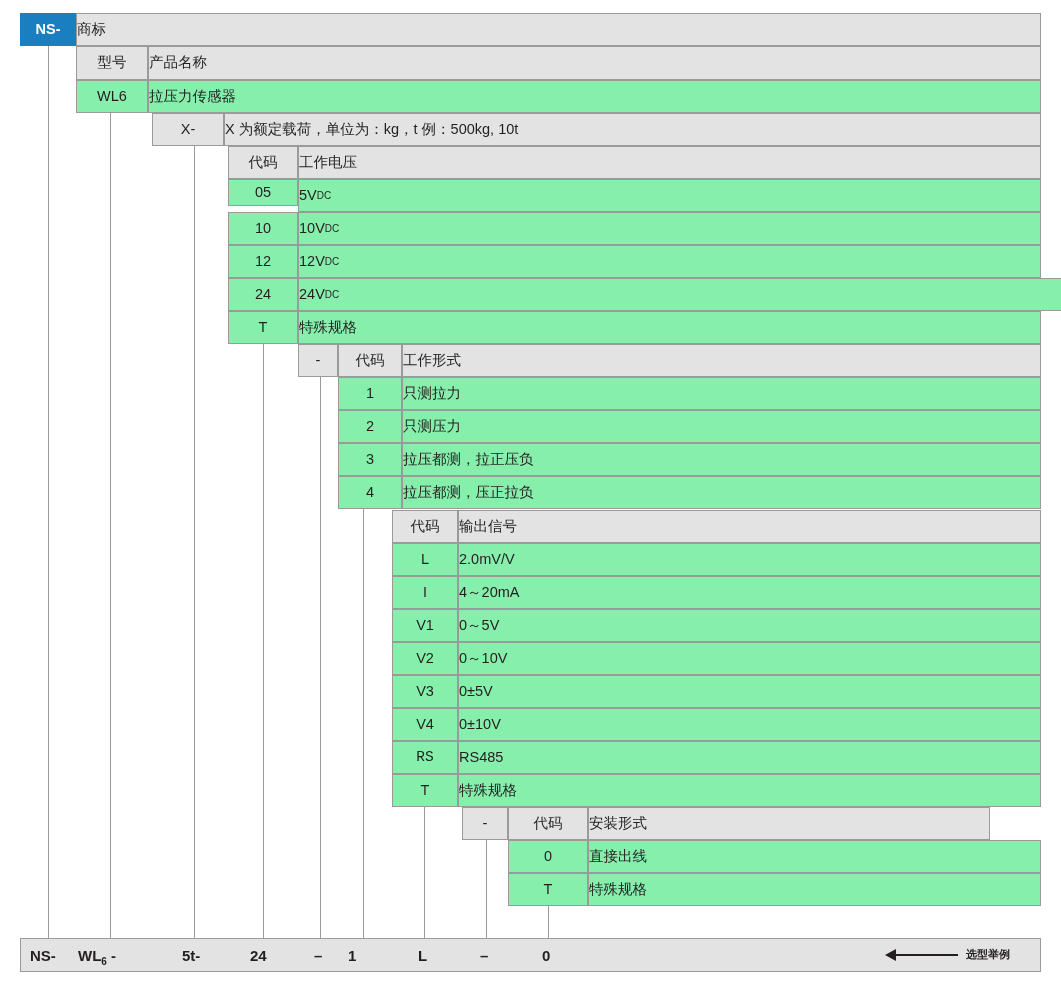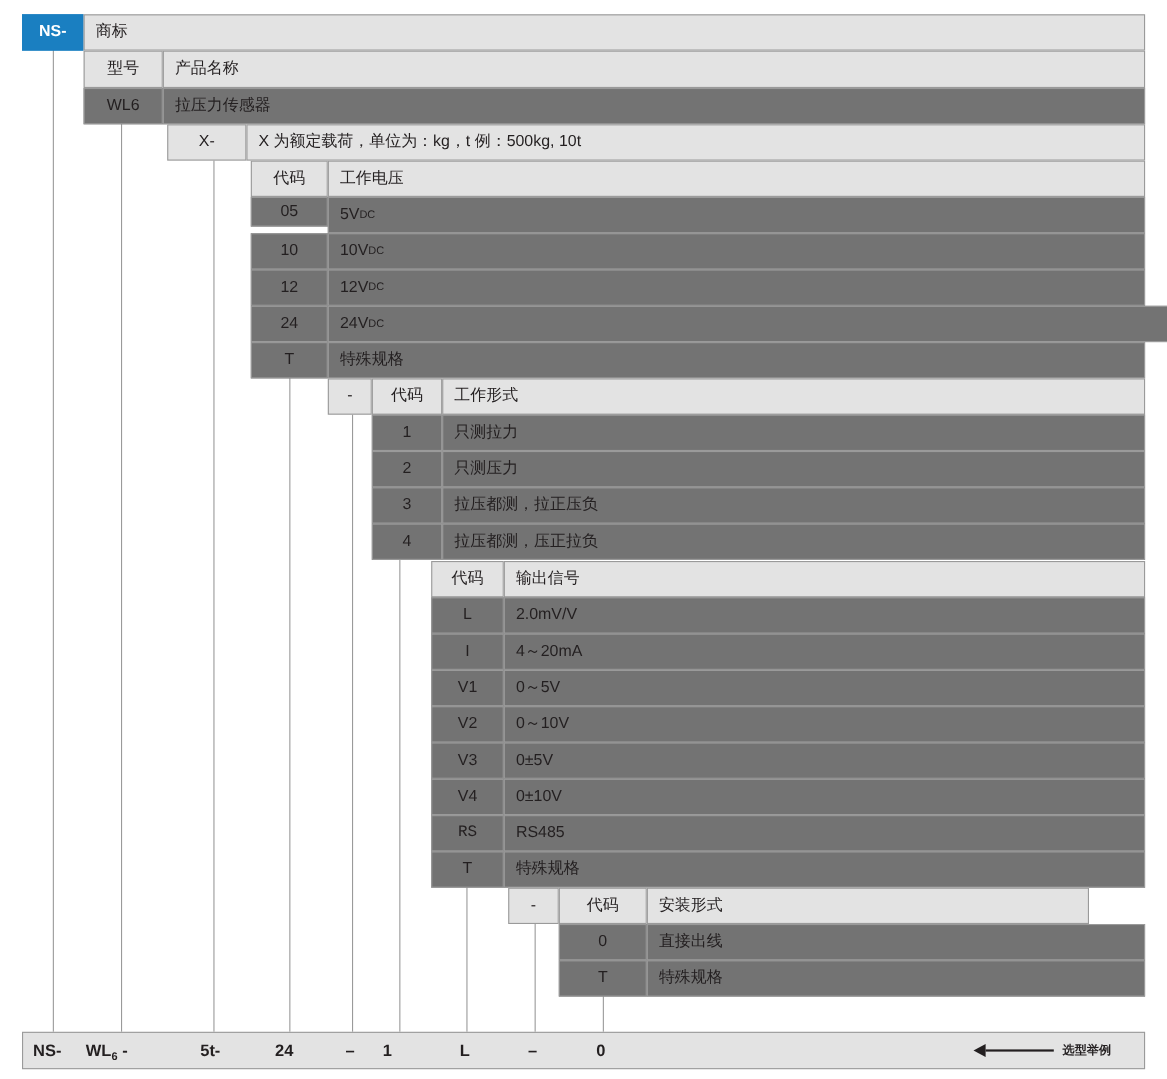--- a/index.html
+++ b/index.html
@@ -13,27 +13,27 @@
   }
   .canvas{position:relative;width:1061px;height:981px;}
 
   
   .cell{
     position:absolute;
     box-sizing:border-box;
     border:1px solid #9a9a9a;
     display:flex;
     align-items:center;
-    background:#737373;
+    background:#86efac;
     font-size:14.5px;
     line-height:1.2;
     white-space:nowrap;
   }
   .cell.center{justify-content:center;}
-  .cell.left{justify-content:flex-start;padding-left:10px;}
+  .cell.left{justify-content:flex-start;}
   .hdr{background:#e3e3e3;}
   .brand{
     background:#1a7fc1;
     color:#ffffff;
     font-weight:bold;
     justify-content:center;
     border:1px solid #1a7fc1;
   }
 
   

